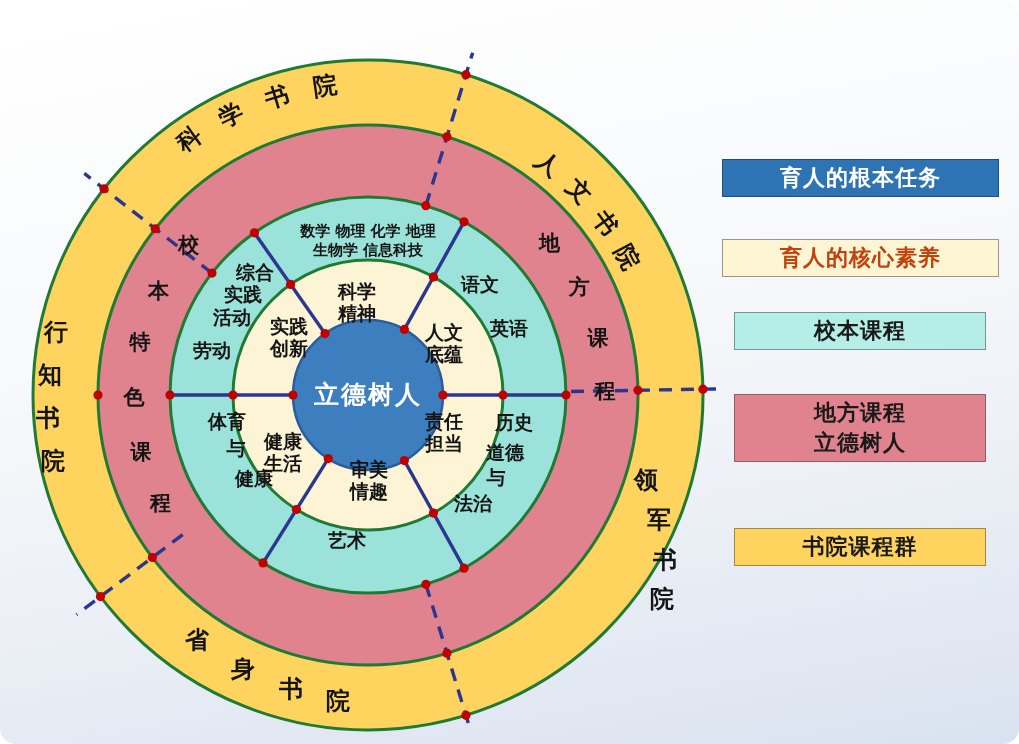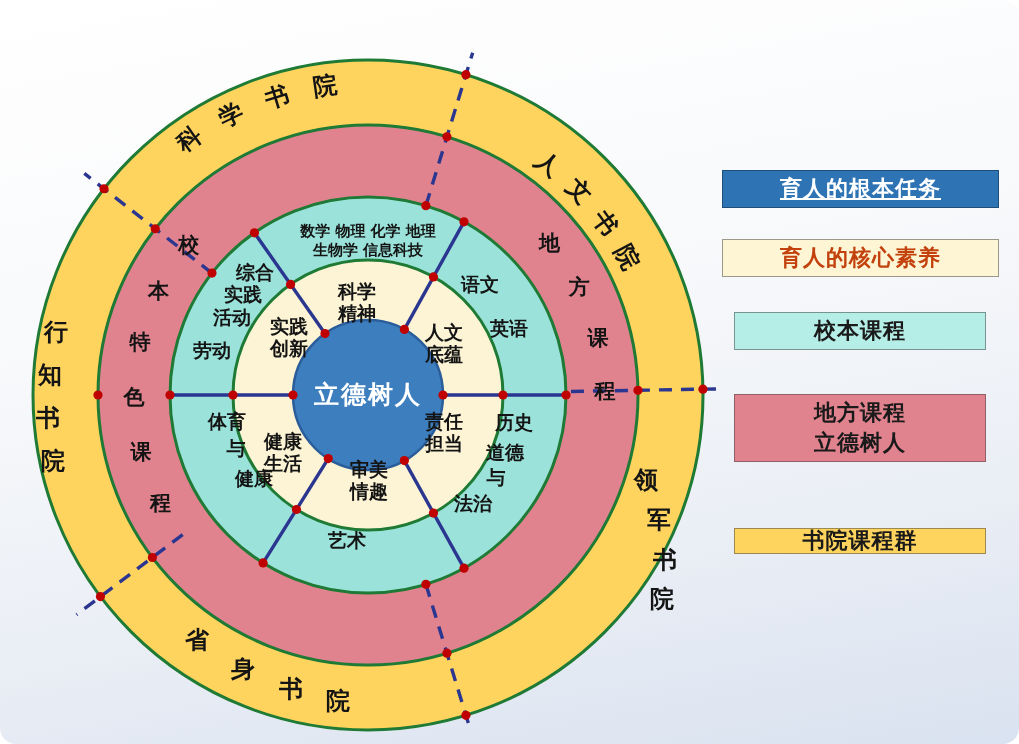--- a/index.html
+++ b/index.html
@@ -124,30 +124,30 @@
       <text x="197" y="640" text-anchor="middle" dominant-baseline="central" font-size="24" font-weight="700" fill="#141414">省</text>
       <text x="243" y="669" text-anchor="middle" dominant-baseline="central" font-size="24" font-weight="700" fill="#141414">身</text>
       <text x="291" y="689" text-anchor="middle" dominant-baseline="central" font-size="24" font-weight="700" fill="#141414">书</text>
       <text x="338" y="701" text-anchor="middle" dominant-baseline="central" font-size="24" font-weight="700" fill="#141414">院</text>
       <text x="56" y="332" text-anchor="middle" dominant-baseline="central" font-size="24" font-weight="700" fill="#141414">行</text>
       <text x="50" y="375" text-anchor="middle" dominant-baseline="central" font-size="24" font-weight="700" fill="#141414">知</text>
       <text x="48" y="418" text-anchor="middle" dominant-baseline="central" font-size="24" font-weight="700" fill="#141414">书</text>
       <text x="53" y="461" text-anchor="middle" dominant-baseline="central" font-size="24" font-weight="700" fill="#141414">院</text>
     </svg>
   <div id="legend">
-      <div class="legend-box" style="left: 722px; top: 170px; width: 277px; height: 38px; background: rgb(46, 116, 181); color: rgb(255, 255, 255); border-color: rgb(31, 78, 121); text-decoration: underline;">
+      <div class="legend-box" style="left: 722px; top: 159px; width: 277px; height: 38px; background: rgb(46, 116, 181); color: rgb(255, 255, 255); border-color: rgb(31, 78, 121);">
         <div>育人的根本任务</div>
       </div>
       <div class="legend-box" style="left: 722px; top: 239px; width: 277px; height: 38px; background: rgb(253, 245, 211); color: #c2410c; border-color: rgba(60, 60, 60, 0.5);">
         <div>育人的核心素养</div>
       </div>
       <div class="legend-box" style="left: 734px; top: 312px; width: 252px; height: 38px; background: rgb(181, 237, 231); color: rgb(26, 26, 26); border-color: rgba(60, 60, 60, 0.5);">
         <div>校本课程</div>
       </div>
       <div class="legend-box" style="left: 734px; top: 394px; width: 252px; height: 68px; background: rgb(224, 131, 142); color: rgb(26, 26, 26); border-color: rgba(60, 60, 60, 0.5);">
         <div>地方课程</div>
         <div>立德树人</div>
       </div>
-      <div class="legend-box" style="left: 734px; top: 528px; width: 252px; height: 26px; background: rgb(255, 212, 94); color: rgb(26, 26, 26); border-color: rgba(60, 60, 60, 0.5);">
+      <div class="legend-box" style="left: 734px; top: 528px; width: 252px; height: 38px; background: rgb(255, 212, 94); color: rgb(26, 26, 26); border-color: rgba(60, 60, 60, 0.5);">
         <div>书院课程群</div>
       </div>
     </div>
 </div>
 
 </body></html>

